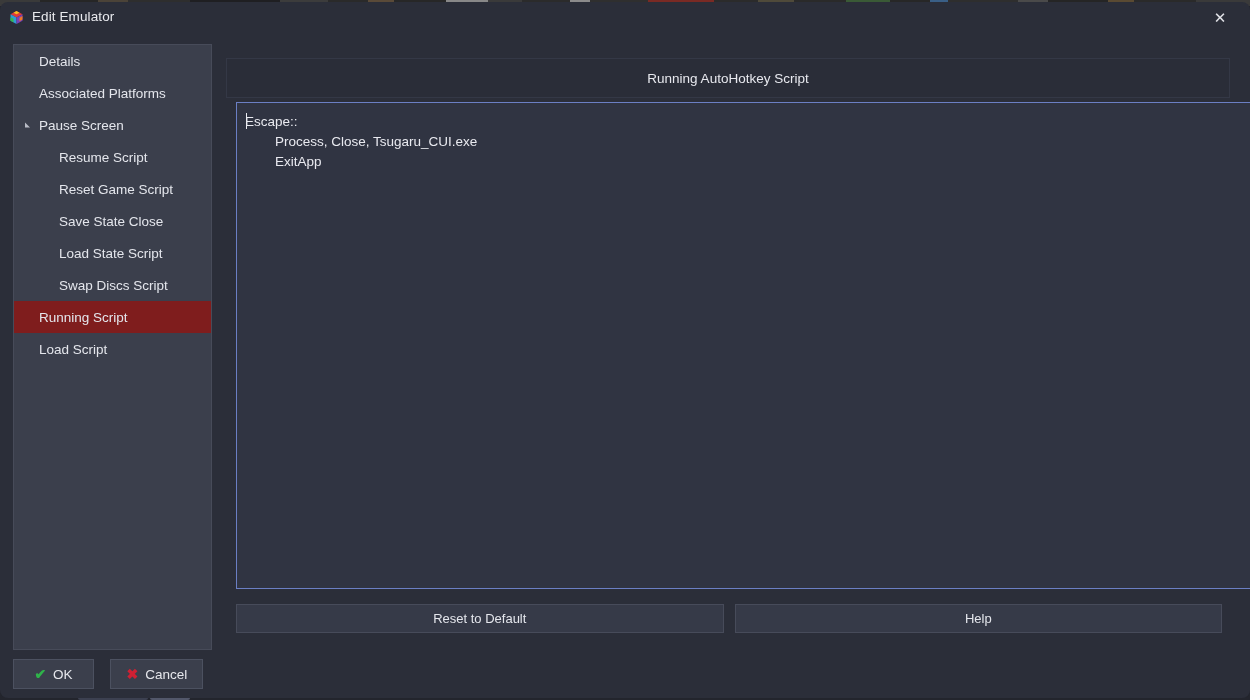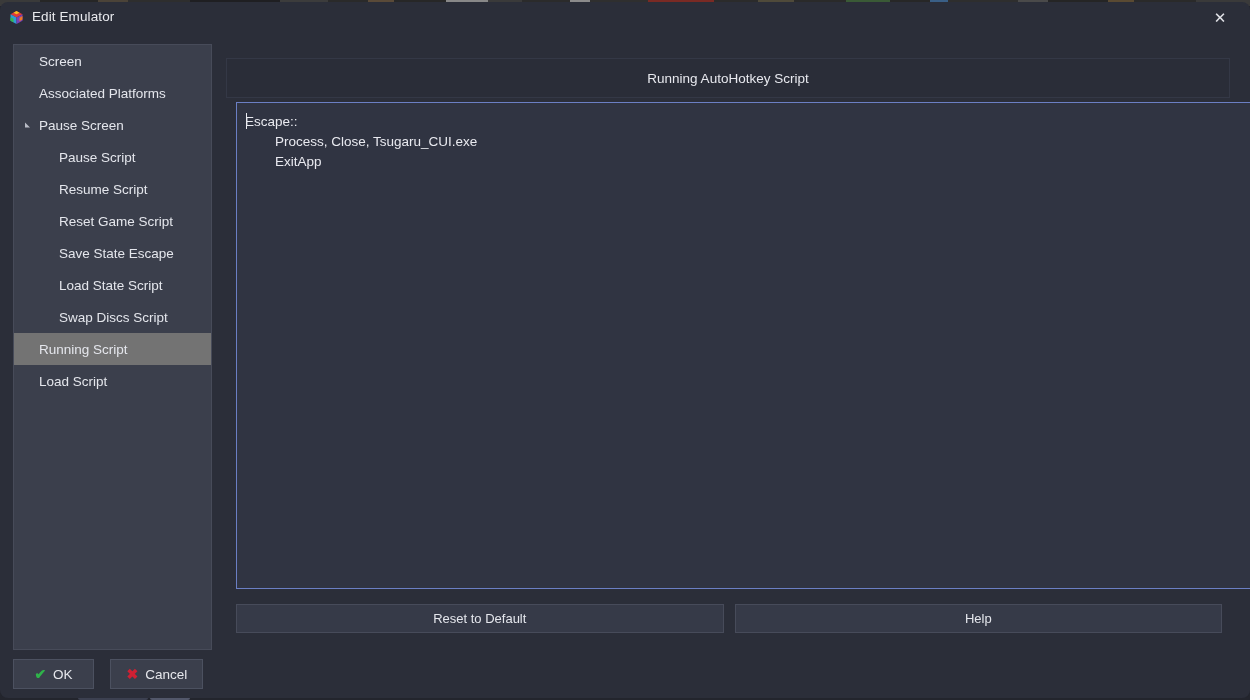--- a/index.html
+++ b/index.html
@@ -262,48 +262,45 @@
         <polygon points="13.5,4.3 7.5,7.6 7.5,14 13.5,10.7" fill="#7a3fb8"></polygon>
         <polygon points="13.5,6.0 10.5,7.7 10.5,11.2 13.5,9.5" fill="#f07a1f"></polygon>
       </svg>
     </span>
     <div id="title-text">Edit Emulator</div>
     <div id="close-button">✕</div>
   </div>
 
   <div id="sidebar">
       <div class="tree-item lvl0">
-        <span>Screen</span>
+        <span>Details</span>
       </div>
       <div class="tree-item lvl0">
         <span>Associated Platforms</span>
       </div>
       <div class="tree-item lvl0">
         <span class="tree-arrow"></span>
         <span>Pause Screen</span>
       </div>
       <div class="tree-item lvl1">
-        <span>Pause Script</span>
-      </div>
-      <div class="tree-item lvl1">
         <span>Resume Script</span>
       </div>
       <div class="tree-item lvl1">
         <span>Reset Game Script</span>
       </div>
       <div class="tree-item lvl1">
-        <span>Save State Escape</span>
+        <span>Save State Close</span>
       </div>
       <div class="tree-item lvl1">
         <span>Load State Script</span>
       </div>
       <div class="tree-item lvl1">
         <span>Swap Discs Script</span>
       </div>
-      <div class="tree-item lvl0 selected" style="background: #737373;">
+      <div class="tree-item lvl0 selected" style="background: #7f1d1d;">
         <span>Running Script</span>
       </div>
       <div class="tree-item lvl0">
         <span>Load Script</span>
       </div>
     </div>
 
   <div id="footer-buttons">
     <div class="footer-btn" id="ok-button">
       <span class="glyph-ok">✔</span>

